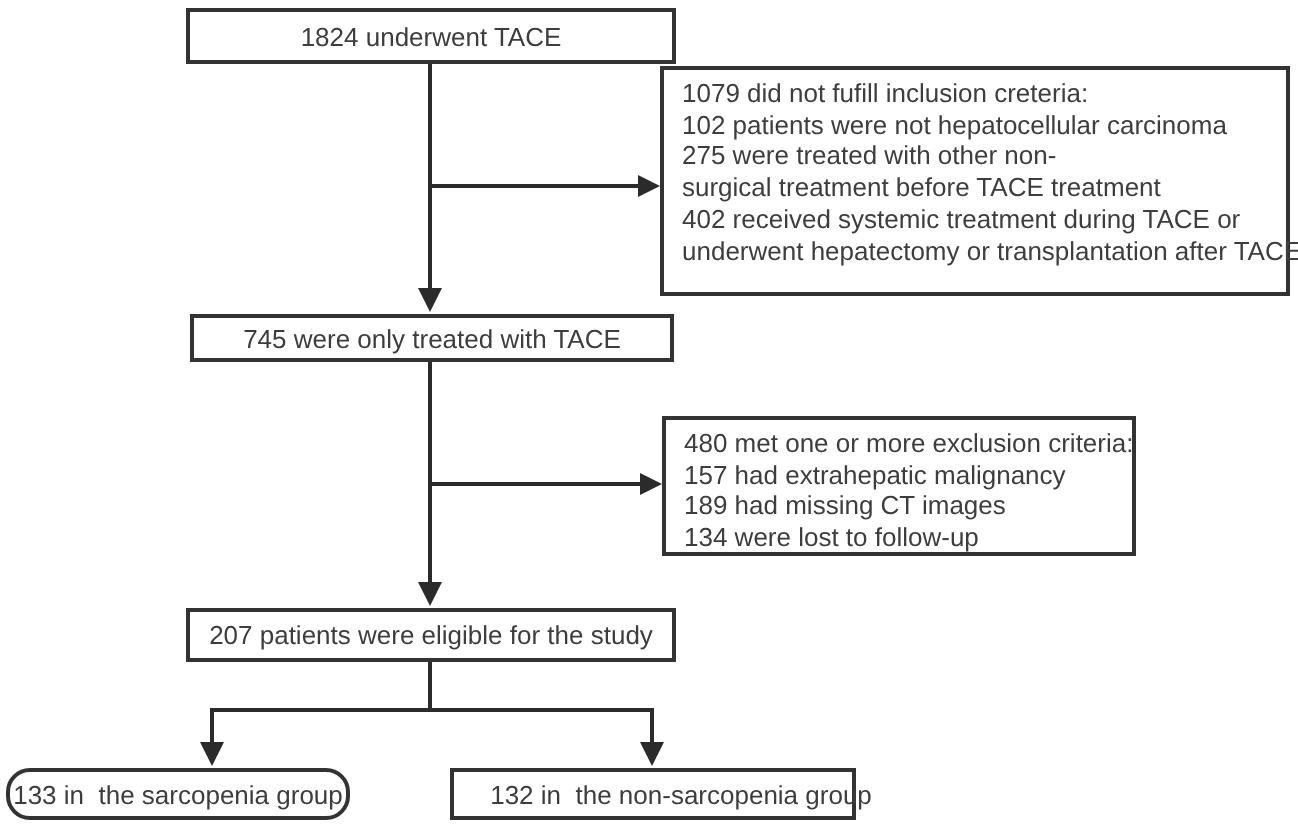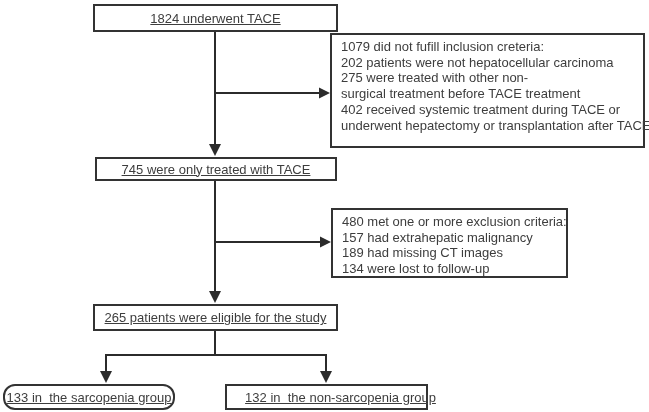--- a/index.html
+++ b/index.html
@@ -25,21 +25,20 @@
   .box{
     position:absolute;
     box-sizing:border-box;
     background:var(--bg);
     border:2px solid var(--border);
   }
   .box-center{
     display:flex;align-items:center;justify-content:center;
     text-align:left;
     white-space:pre;
-    text-decoration:underline;
   }
   .box-lines{
     padding:4px 8px 14px 9px;
     line-height:15.7px;
     text-align:left;
   }
   .box-lines div{white-space:nowrap;}
   
   #top-box        {left:93px;  top:4px;   width:245px; height:28px;}
   #inclusion-box  {left:330px; top:33px;  width:315px; height:115px;}
@@ -87,40 +86,40 @@
       <polygon class="chead" points="320,371 332,371 326,383"></polygon>
     </g>
   </svg>
 
   <div id="top-box" class="box box-center">
     <span>1824 underwent TACE</span>
   </div>
 
   <div id="inclusion-box" class="box box-lines">
     <div>1079 did not fufill inclusion creteria:</div>
-    <div>202 patients were not hepatocellular carcinoma</div>
+    <div>102 patients were not hepatocellular carcinoma</div>
     <div>275 were treated with other non-</div>
     <div>surgical treatment before TACE treatment</div>
     <div>402 received systemic treatment during TACE or</div>
     <div>underwent hepatectomy or transplantation after TACE</div>
   </div>
 
   <div id="tace-only-box" class="box box-center">
     <span>745 were only treated with TACE</span>
   </div>
 
   <div id="exclusion-box" class="box box-lines">
     <div>480 met one or more exclusion criteria:</div>
     <div>157 had extrahepatic malignancy</div>
     <div>189 had missing CT images</div>
     <div>134 were lost to follow-up</div>
   </div>
 
   <div id="eligible-box" class="box box-center">
-    <span>265 patients were eligible for the study</span>
+    <span>207 patients were eligible for the study</span>
   </div>
 
   <div id="sarc-box" class="box box-center">
     <span>133 in  the sarcopenia group</span>
   </div>
 
   <div id="nonsarc-box" class="box box-center">
     <span>132 in  the non-sarcopenia group</span>
   </div>
 

